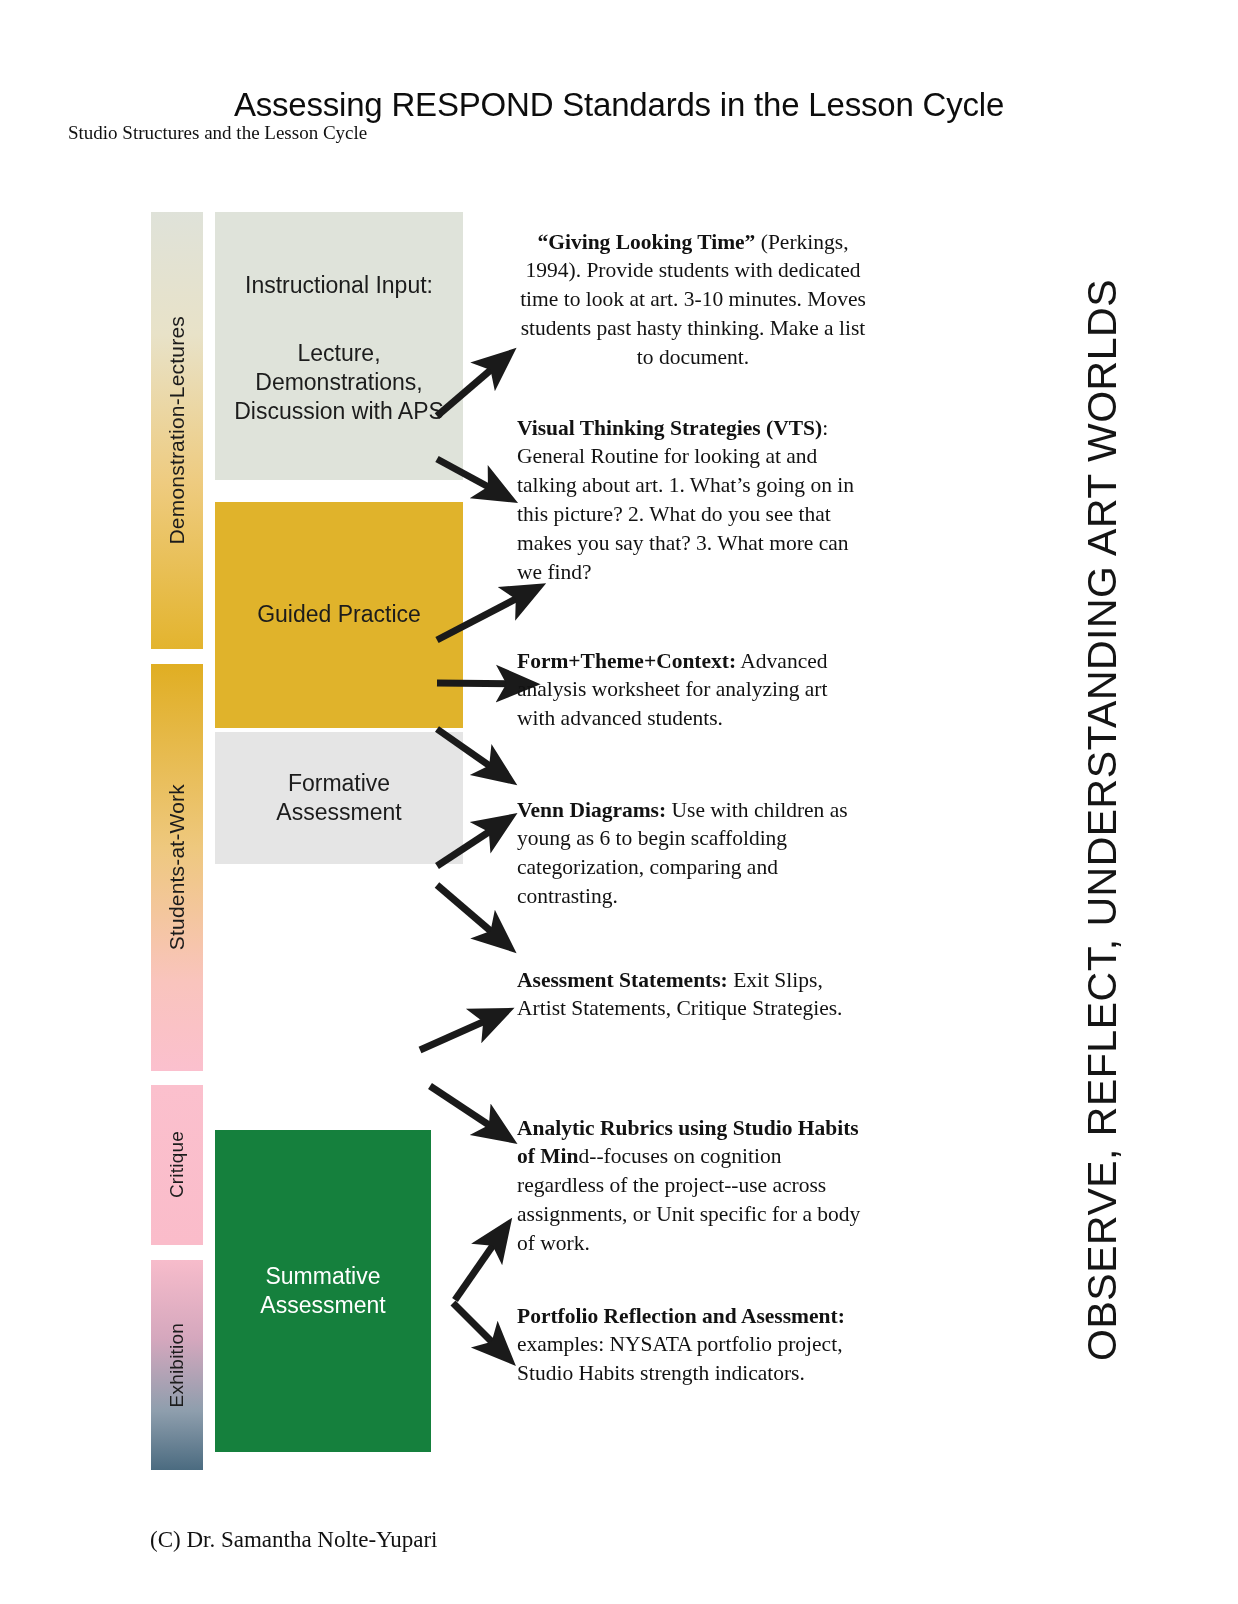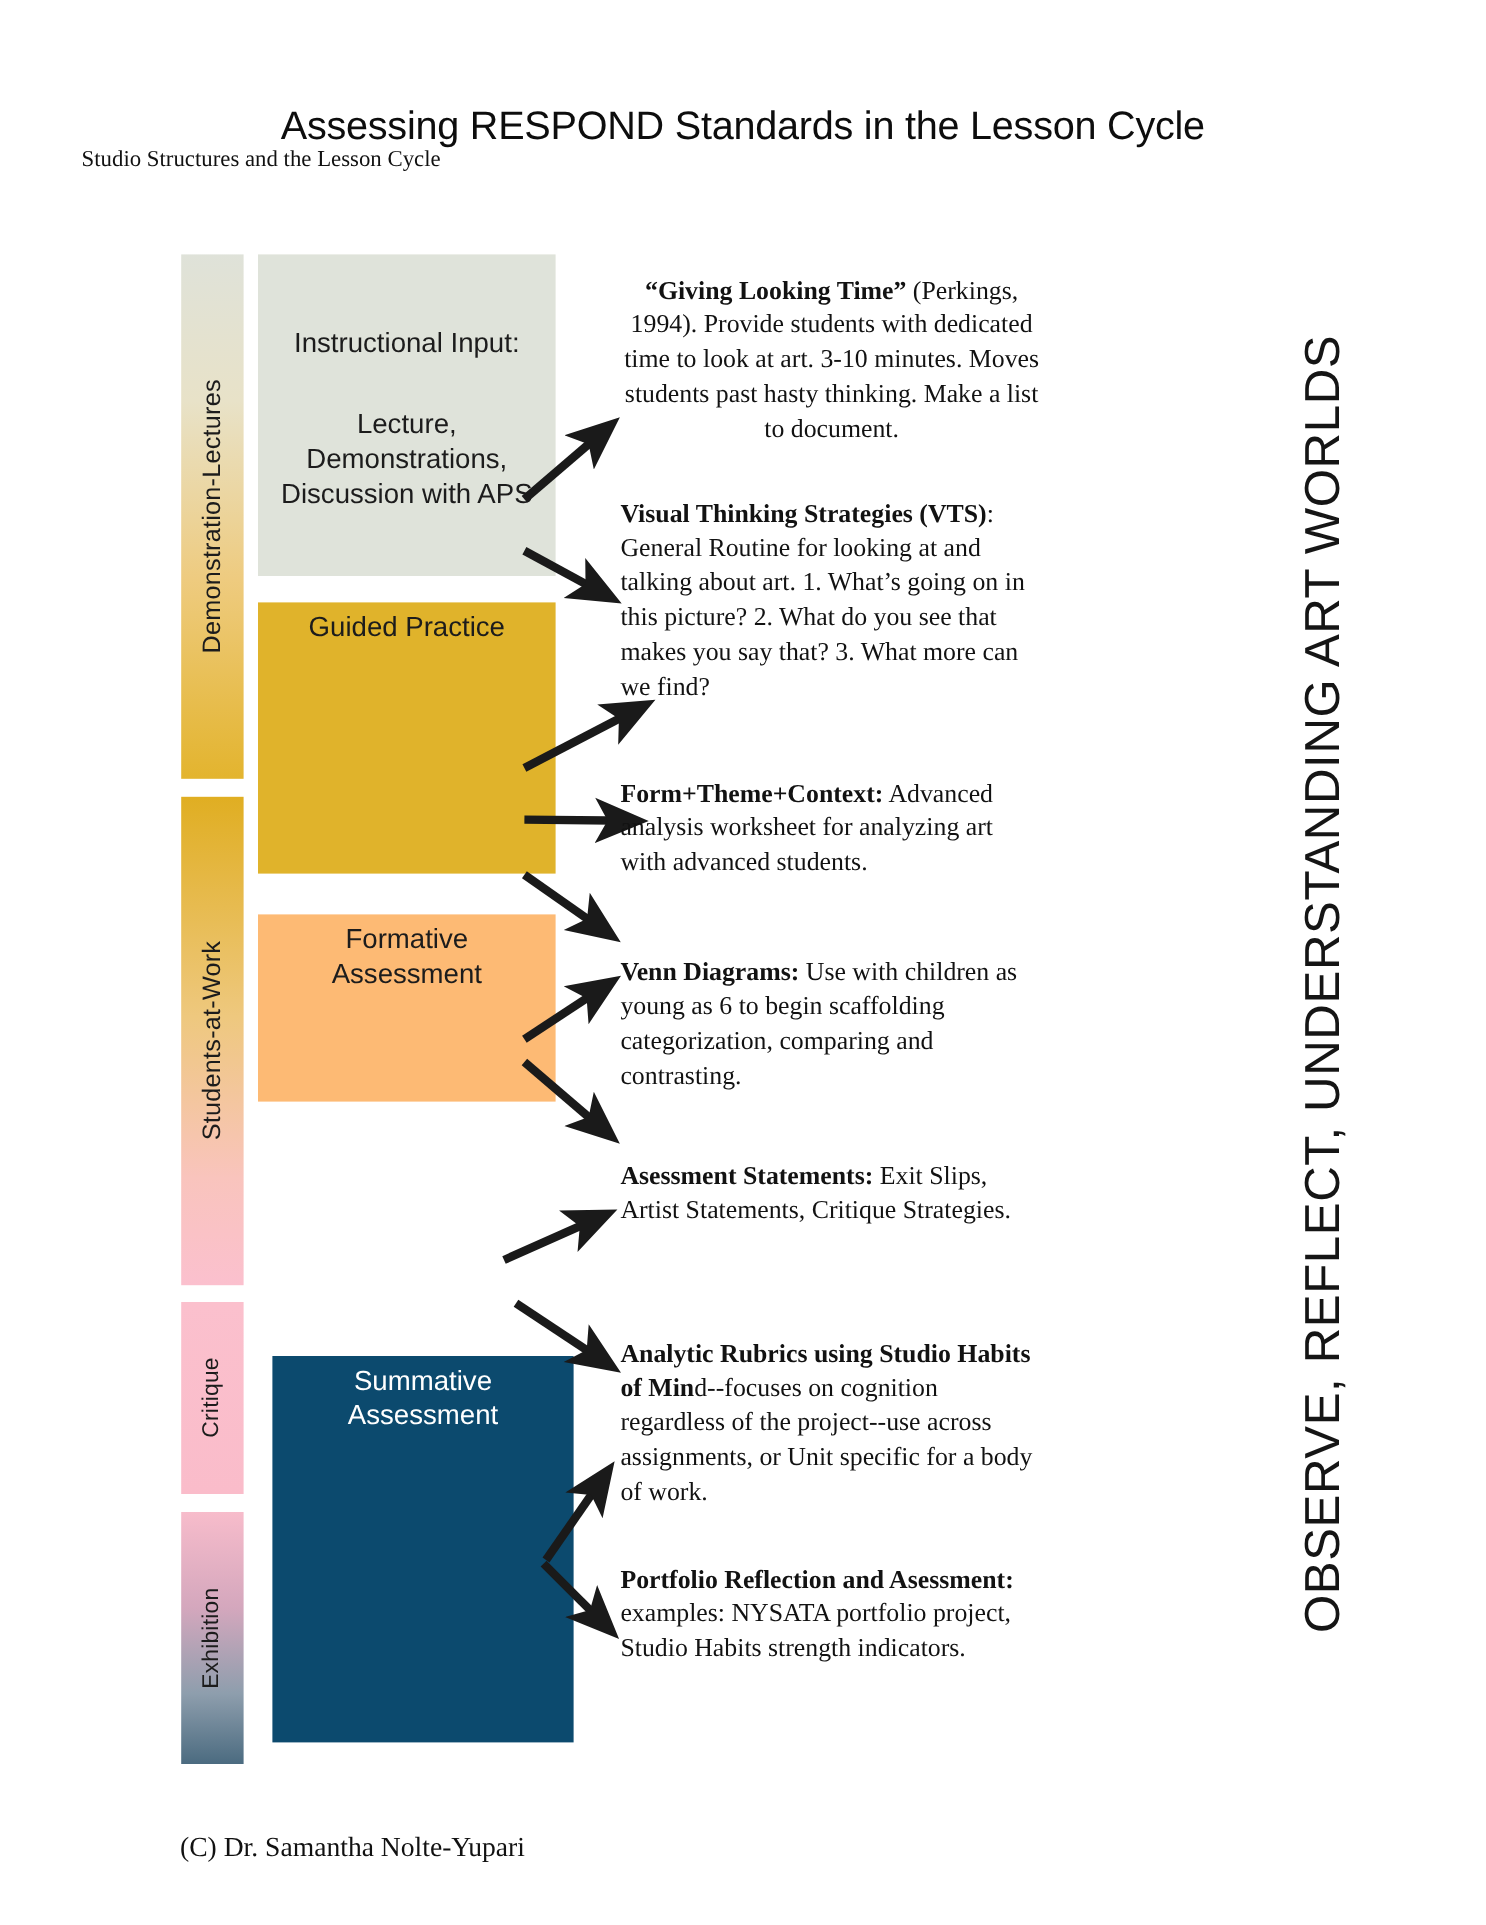--- a/index.html
+++ b/index.html
@@ -77,35 +77,35 @@
     left: 215px;
     top: 212px;
     width: 248px;
     height: 1258px;
   }
   .stage-block {
     position: absolute;
     left: 0;
     box-sizing: border-box;
     display: flex;
-    align-items: flex-start;
+    align-items: center;
     justify-content: center;
     text-align: center;
     padding: 6px 10px;
     font-family: "Liberation Sans", sans-serif;
     font-size: 23px;
     line-height: 1.28;
     color: #1c1c1c;
   }
   .stage-block .stage-text { width: 100%; }
   .stage-block.s0 { top: 0px;    height: 268px; width: 248px; background: #dfe3da; align-items: center; }
   .stage-block.s1 { top: 290px;  height: 226px; width: 248px; background: #e0b32b; }
-  .stage-block.s2 { top: 550px;  height: 156px; width: 248px; background: #fdba74; }
+  .stage-block.s2 { top: 520px;  height: 132px; width: 248px; background: #e5e5e5; }
   .stage-block.s3 { top: 683px;  height: 209px; width: 251px; background: #fabccb; }
-  .stage-block.s4 { top: 918px;  height: 322px; width: 251px; background: #0c4a6e; color: #ffffff; margin-left: 12px; }
+  .stage-block.s4 { top: 918px;  height: 322px; width: 216px; background: #15803d; color: #ffffff; }
 
   .instr-head {
     display: block;
     margin-top: 6px;
     margin-bottom: 38px;
   }
   .instr-body { display: block; }
 
   
   .arrow-layer {

